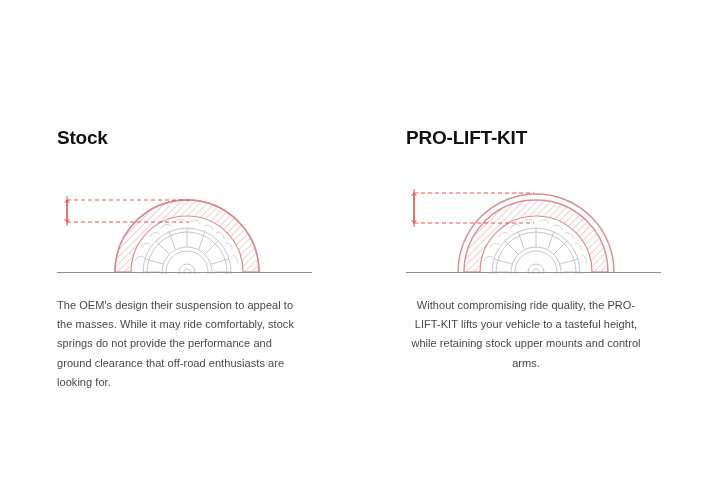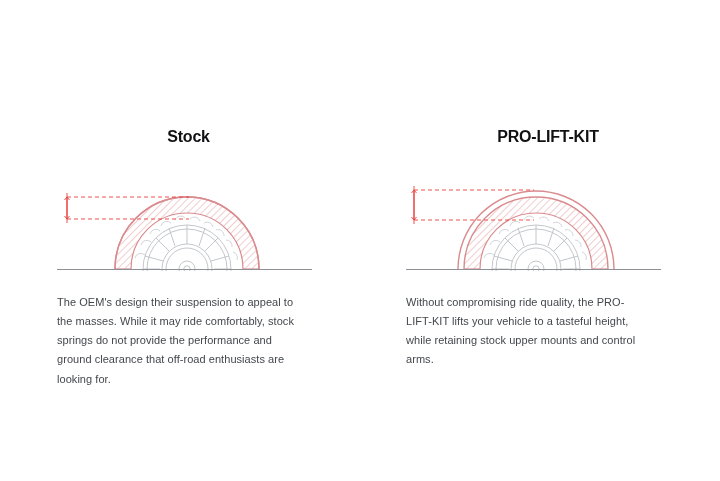--- a/index.html
+++ b/index.html
@@ -34,47 +34,47 @@
     padding-right: 40px;
     padding-top: 128px;
   }
   .col.right {
     padding-left: 406px;
     padding-right: 30px;
     margin-left: -360px;
     width: 720px;
   }
   .heading {
-    font-size: 16px;
+    font-size: 19px;
     font-weight: bold;
     letter-spacing: -0.2px;
     color: #111113;
     margin: 0 0 20px 0;
     line-height: 1.1;
-    text-align: center;
   }
   .figure {
     position: relative;
     width: 255px;
     height: 105px;
     margin: 0 0 0 0;
   }
   .figure svg {
     display: block;
   }
   .caption {
     margin-top: 22px;
     font-size: 11px;
     line-height: 1.75;
     color: #43474c;
     max-width: 252px;
     letter-spacing: 0.05px;
   }
   .right .caption {
     max-width: 240px;
+    text-align: center;
   }
 </style>
 </head>
 <body>
 
 <div class="page">
   <div class="columns">
 
     <div class="col left">
       <h2 class="heading">Stock</h2>

